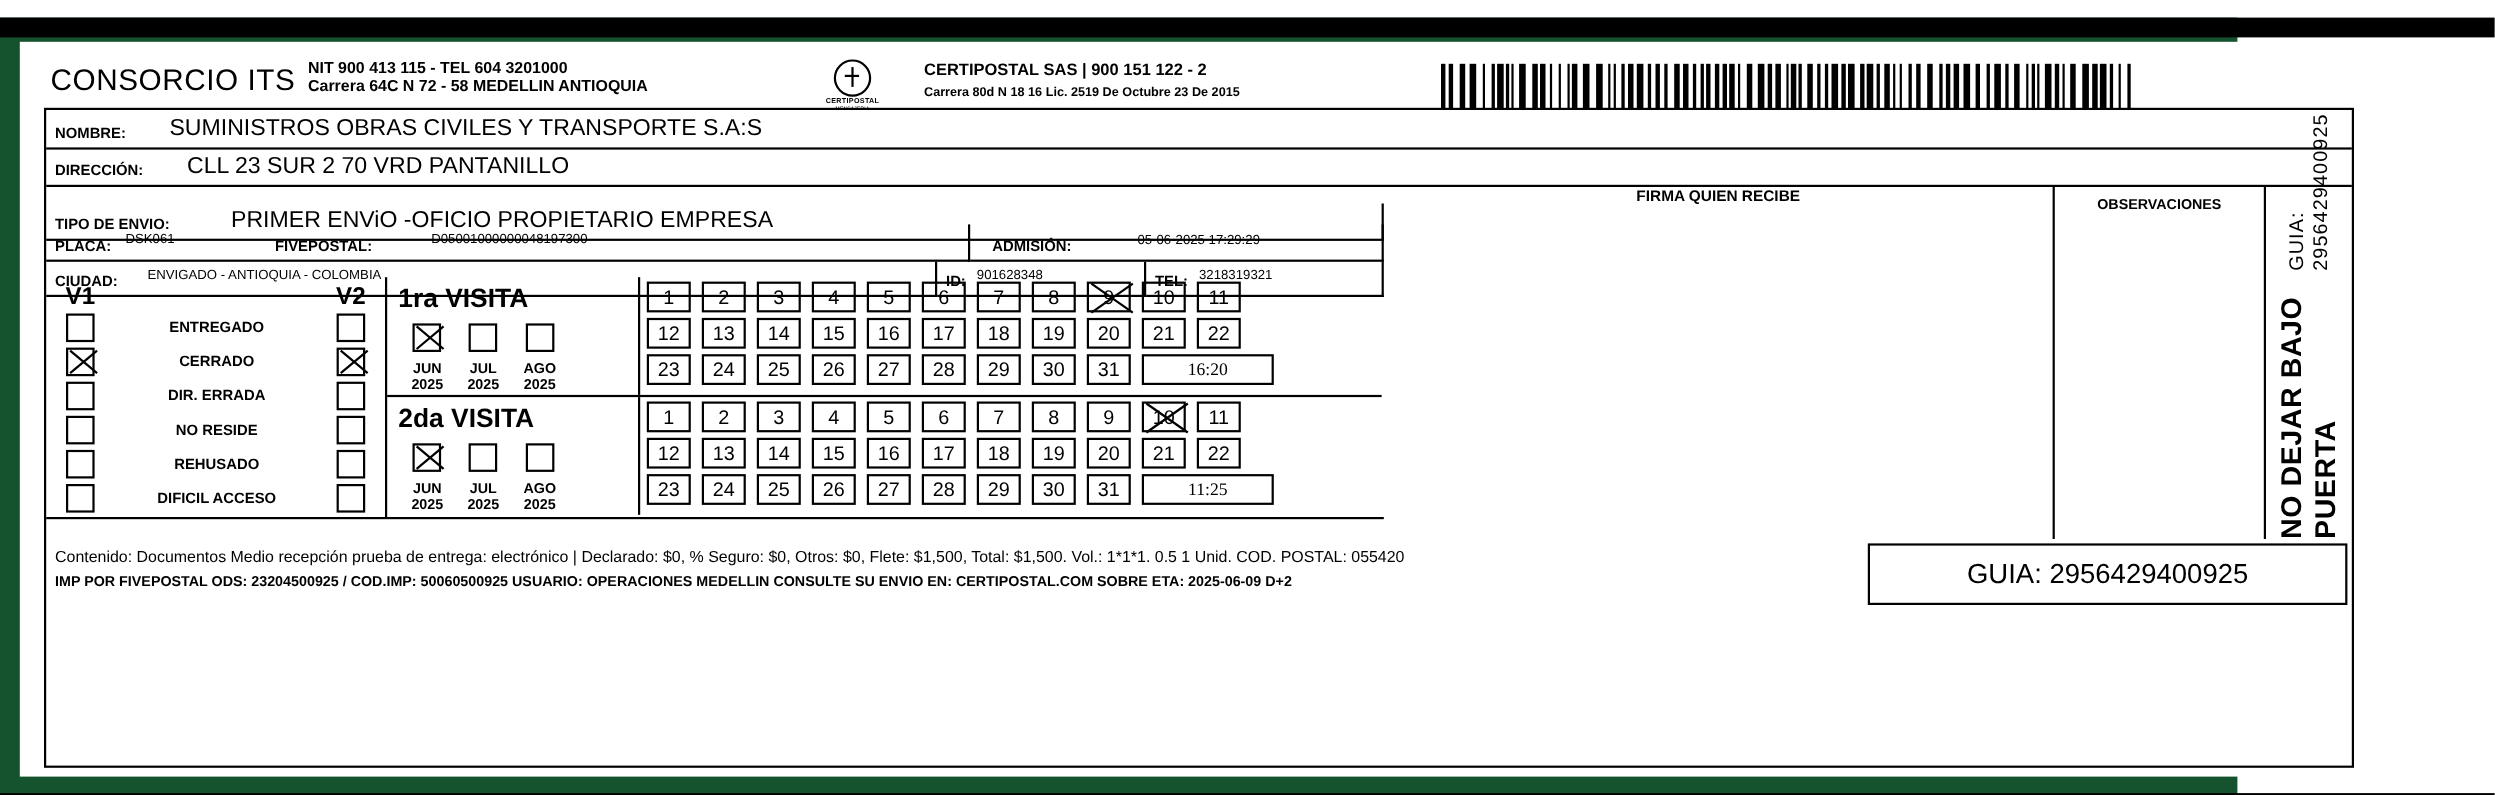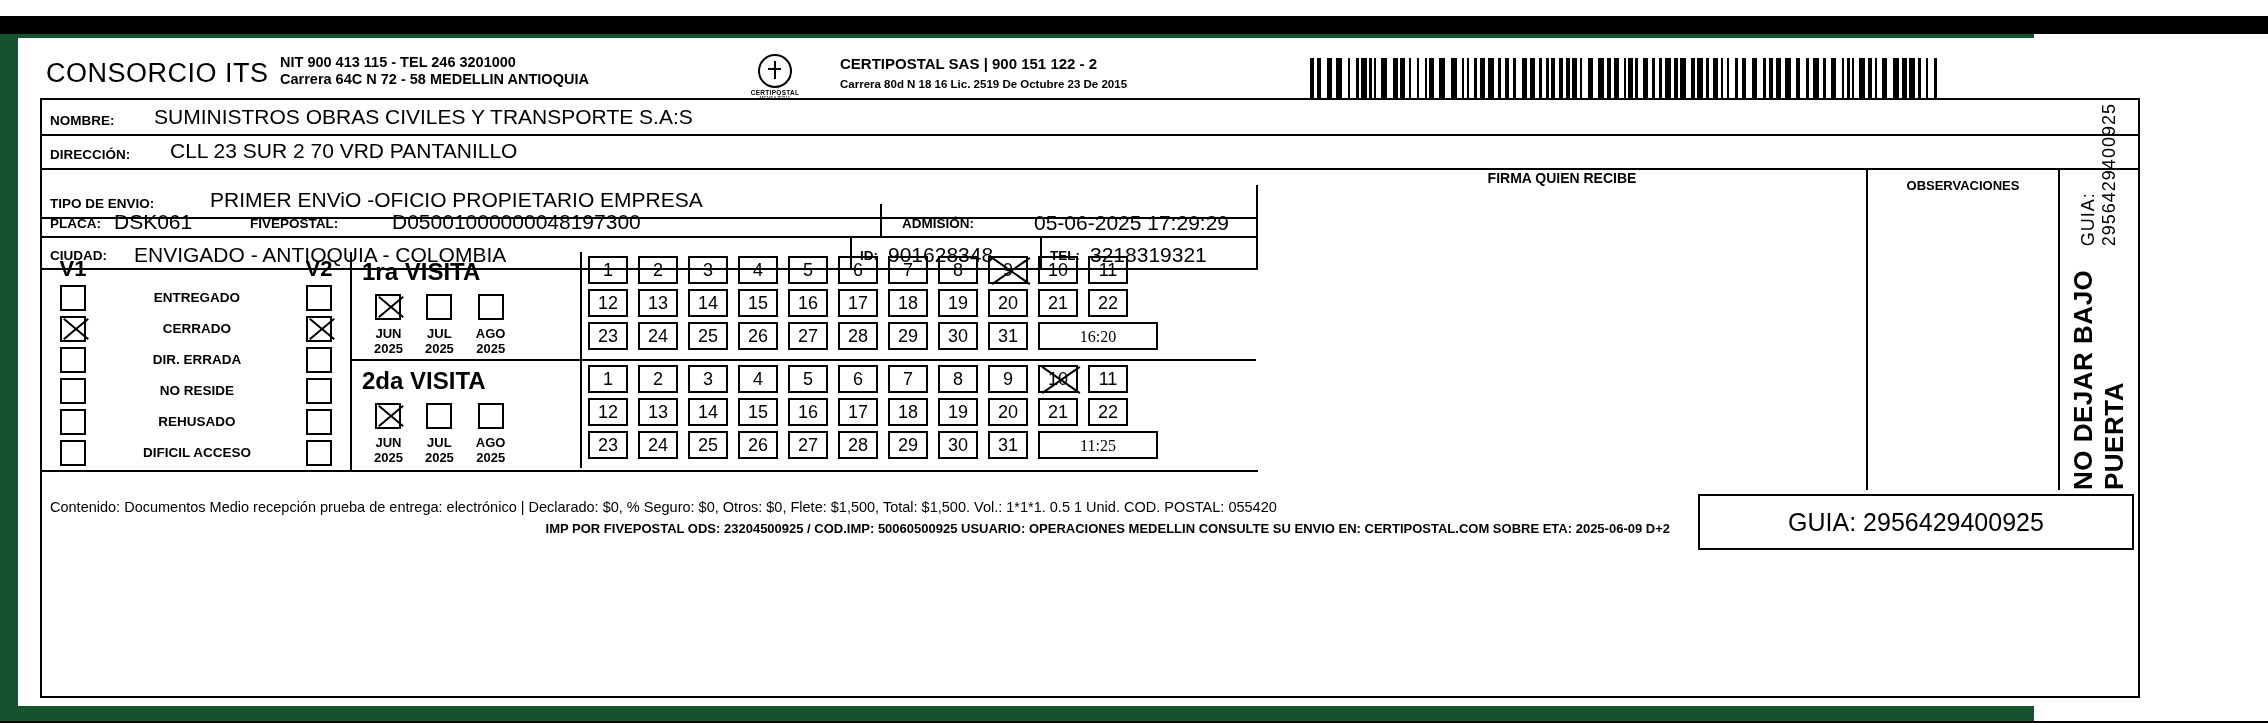--- a/index.html
+++ b/index.html
@@ -25,21 +25,21 @@
   .hdr .cert .sub{font-size:11.5px;font-weight:bold;}
 
   
   .barcode{position:absolute;left:1270px;top:6px;width:630px;height:42px;display:flex;align-items:stretch;}
   .barcode i{display:block;background:#000;height:42px;}
 
   
   .row{position:absolute;left:0;border-bottom:2px solid #000;box-sizing:border-box;}
   .lbl{font-size:13.5px;font-weight:bold;}
   .val{font-size:21px;}
-  .valsm{font-size:21px;}
+  .valsm{font-size:12px;}
 
   .r-nombre{top:0;width:2096px;height:36px;}
   .r-dir{top:36px;width:2096px;height:34px;}
   .r-tipo{top:85px;width:1216px;height:34px;border-right:2px solid #000;padding-left:28px;}
   .r-placa{top:104px;width:840px;height:34px;border-right:2px solid #000;}
   .r-adm{top:104px;left:840px;width:376px;height:34px;border-right:2px solid #000;}
   .r-ciudad{top:138px;width:810px;height:32px;border-right:2px solid #000;padding-left:12px;}
   .r-id{top:138px;left:810px;width:190px;height:32px;border-right:2px solid #000;}
   .r-tel{top:138px;left:1000px;width:216px;height:32px;border-right:2px solid #000;}
 
@@ -81,36 +81,36 @@
   .days{position:absolute;left:236px;top:4px;}
   .drow{display:flex;gap:10px;margin-bottom:5px;}
   .dcell{width:40px;height:28px;border:2px solid #000;box-sizing:border-box;font-size:18px;text-align:center;line-height:25px;position:relative;}
   .dcell.x:before{content:"";position:absolute;left:-2px;top:12px;width:46px;height:2px;background:#000;transform:rotate(35deg);}
   .dcell.x:after{content:"";position:absolute;left:-2px;top:12px;width:46px;height:2px;background:#000;transform:rotate(-35deg);}
   .timecell{width:120px;height:28px;border:2px solid #000;box-sizing:border-box;font-size:16px;text-align:center;line-height:25px;font-family:"Liberation Serif",serif;}
 
   
   .footer{position:absolute;left:0;top:390px;width:2096px;height:68px;}
   .foottext{position:absolute;left:8px;top:6px;width:1620px;font-size:14.5px;line-height:22px;}
-  .foottext .l2{font-size:13px;font-weight:bold;text-align:right;}
+  .foottext .l2{font-size:13px;font-weight:bold;}
   .guiabox{position:absolute;left:1656px;top:4px;width:436px;height:56px;border:2px solid #000;box-sizing:border-box;font-size:25px;display:flex;align-items:center;justify-content:center;}
 </style>
 </head>
 <body>
 
 <div class="sheet">
   <div class="topbar"></div>
   <div class="botbar"></div>
 
   <div class="doc">
 
     <div class="hdr">
       <div class="consorcio">CONSORCIO ITS</div>
       <div class="nitblock">
-        <div>NIT 900 413 115 - TEL 246 3201000</div>
+        <div>NIT 900 413 115 - TEL 604 3201000</div>
         <div>Carrera 64C N 72 - 58 MEDELLIN ANTIOQUIA</div>
       </div>
       <div class="logo">
         <div class="circ"></div>
         <div class="lt">CERTIPOSTAL</div>
         <div class="lt2">MENSAJERIA</div>
       </div>
       <div class="cert">
         <div>CERTIPOSTAL SAS | 900 151 122 - 2</div>
         <div class="sub">Carrera 80d N 18 16  Lic. 2519 De Octubre 23 De 2015</div>

